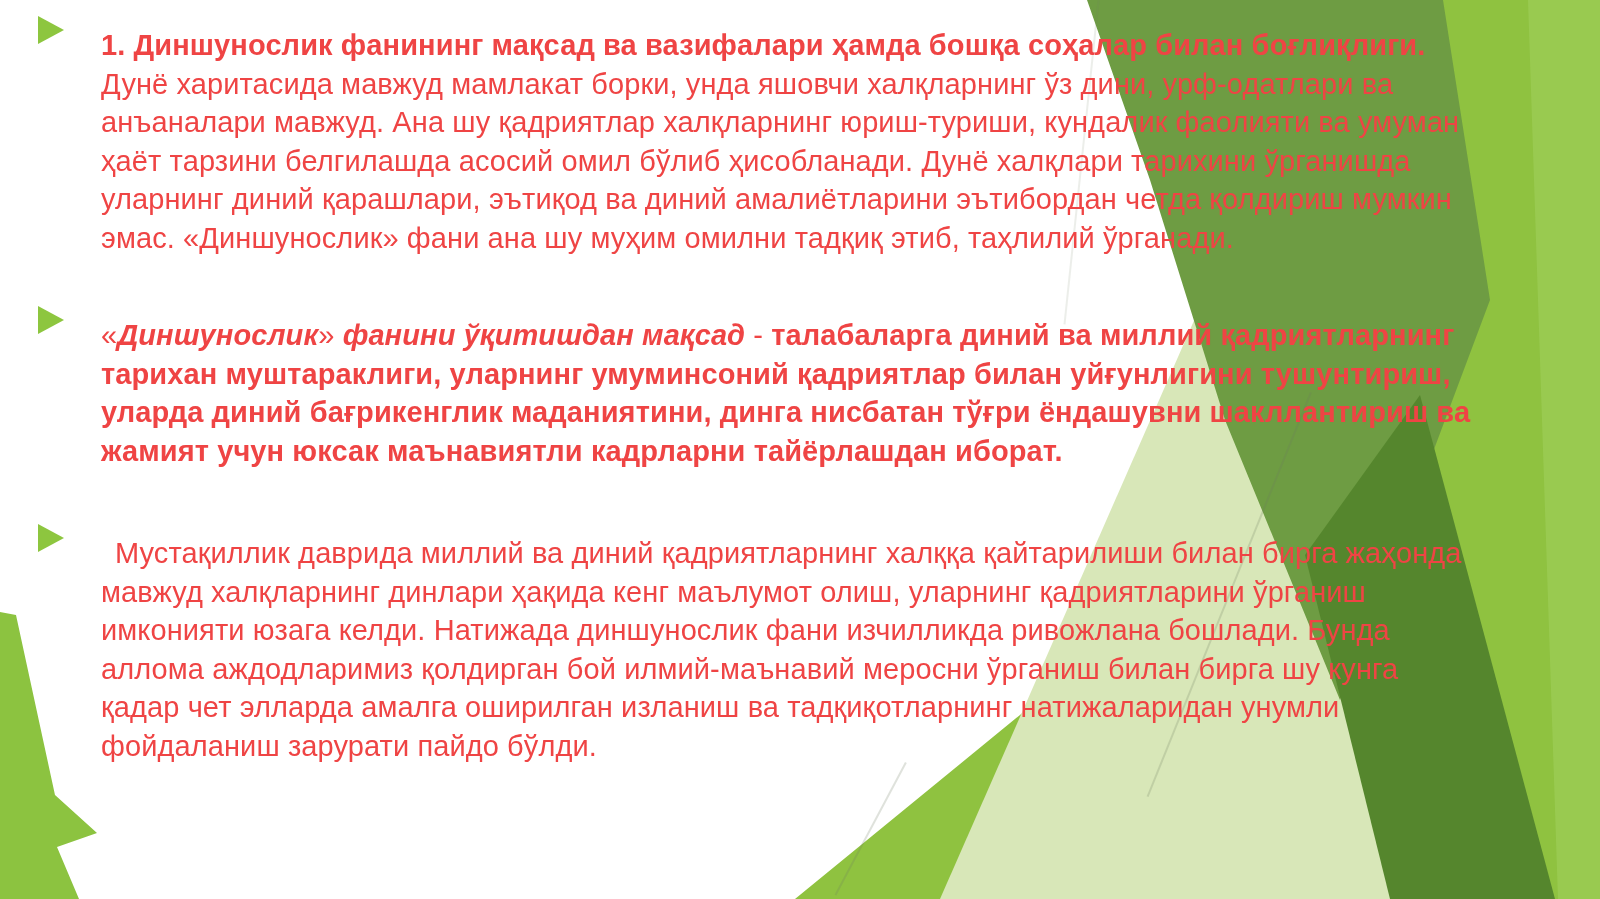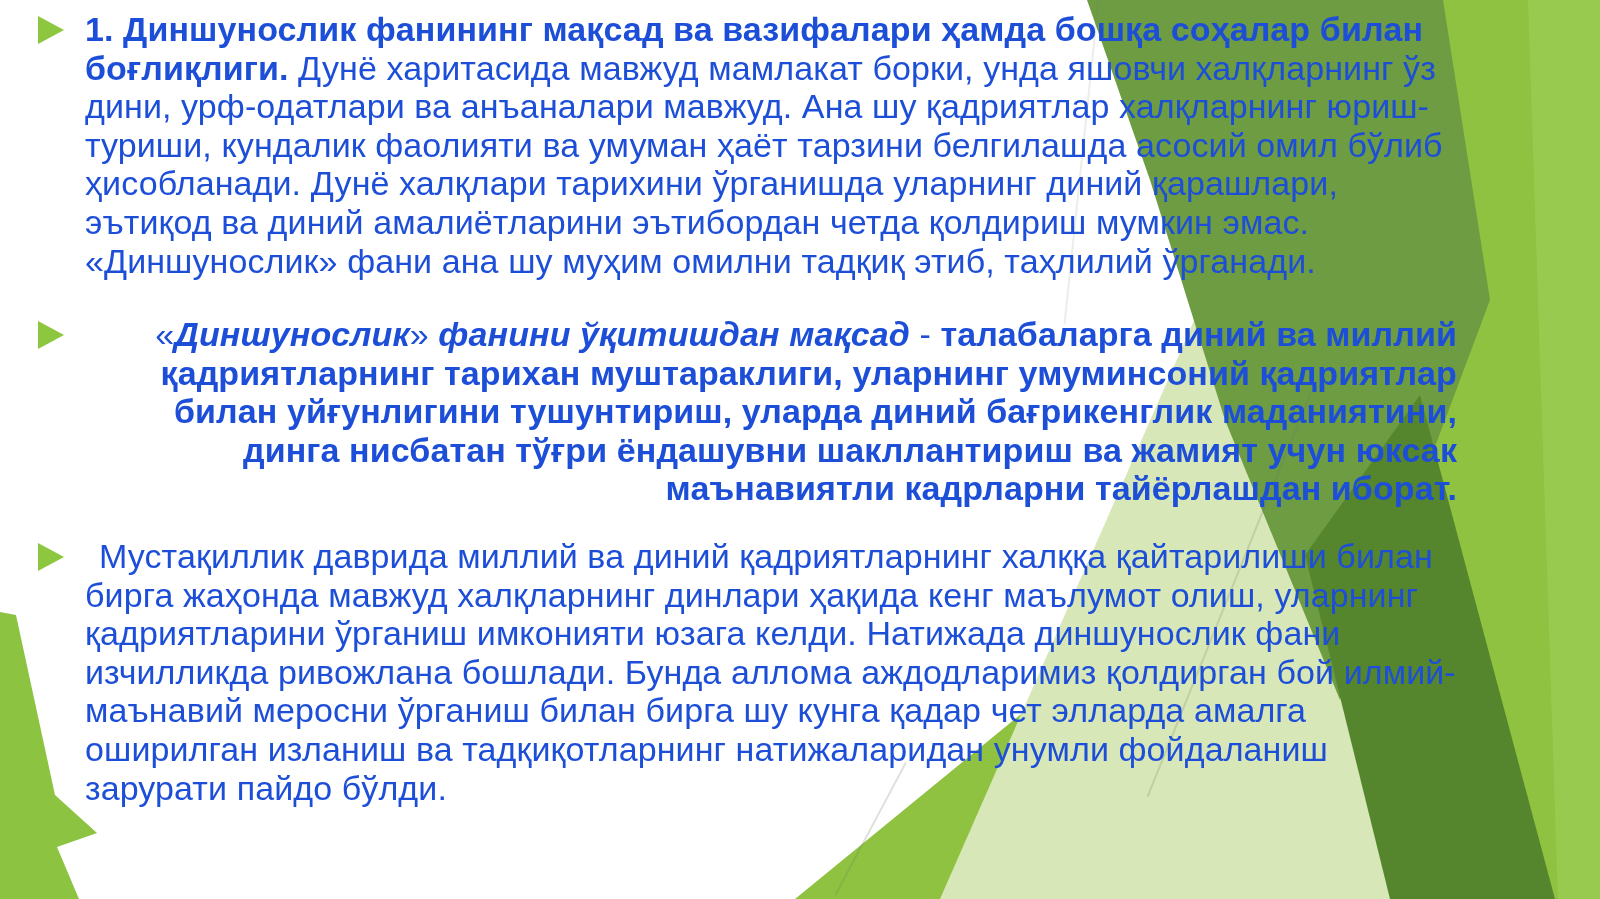--- a/index.html
+++ b/index.html
@@ -20,33 +20,33 @@
   .f-wedge{background:#8cc340;clip-path:polygon(0 612px,16px 615px,55px 795px,97px 833px,57px 847px,79px 899px,0 899px);z-index:3;}
   
   .hairline{position:absolute;width:2px;background:rgba(110,125,95,.22);transform-origin:top left;z-index:1;}
   .hl-a{left:1310px;top:392px;height:436px;transform:rotate(22deg);}
   .hl-b{left:905px;top:762px;height:150px;transform:rotate(28deg);}
   .hl-c{left:1098px;top:-4px;height:330px;transform:rotate(6deg);opacity:.6;}
   
   .content{position:absolute;inset:0;z-index:2;}
   .row{position:absolute;left:38px;display:flex;align-items:flex-start;gap:21px;}
   .row-0{top:10px;}
-  .row-1{top:315px;text-align:right;}
-  .row-2{top:537px;}
+  .row-1{top:300px;}
+  .row-2{top:518px;}
   .row-3{top:806px;z-index:1;}
   .bullet{
     flex:0 0 auto;
     width:26px;height:28px;margin-top:6px;
     background:#8dc63f;
     clip-path:polygon(0 0,100% 50%,0 100%);
   }
   .para{
-    width:1372px;margin:0;
-    font-size:34px;line-height:38.6px;
-    color:#1d4ed8;
+    width:1372px;margin:16px;
+    font-size:29px;line-height:38.6px;
+    color:#ef4444;
     letter-spacing:.1px;
   }
   .para.indent-first{text-indent:14px;}
   .seg.regular{font-weight:400;font-style:normal;}
   .seg.bold{font-weight:700;font-style:normal;}
   .seg.bold-italic{font-weight:700;font-style:italic;}
 </style>
 </head>
 <body>
 

